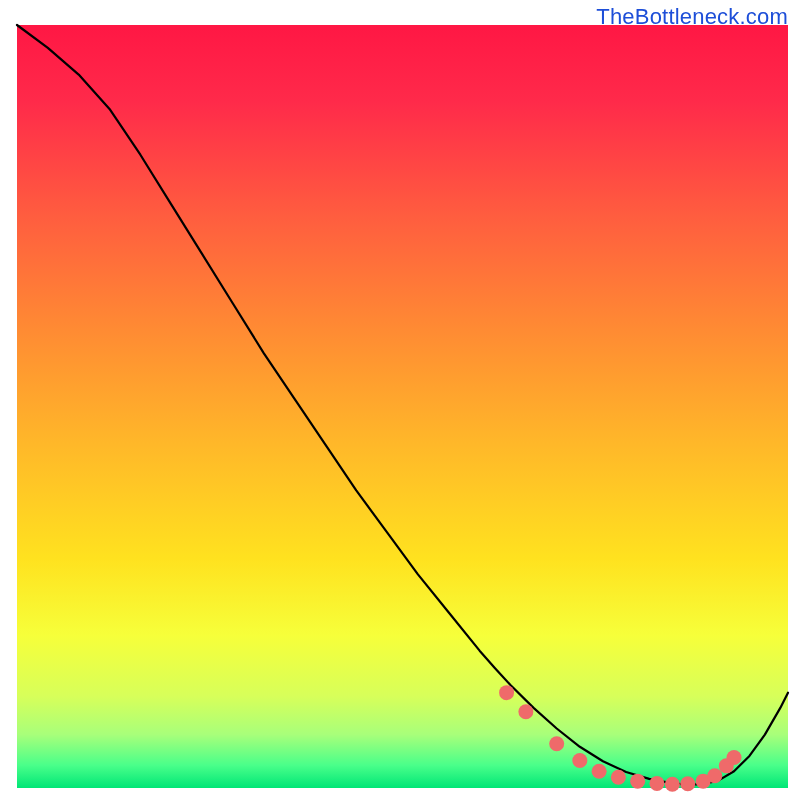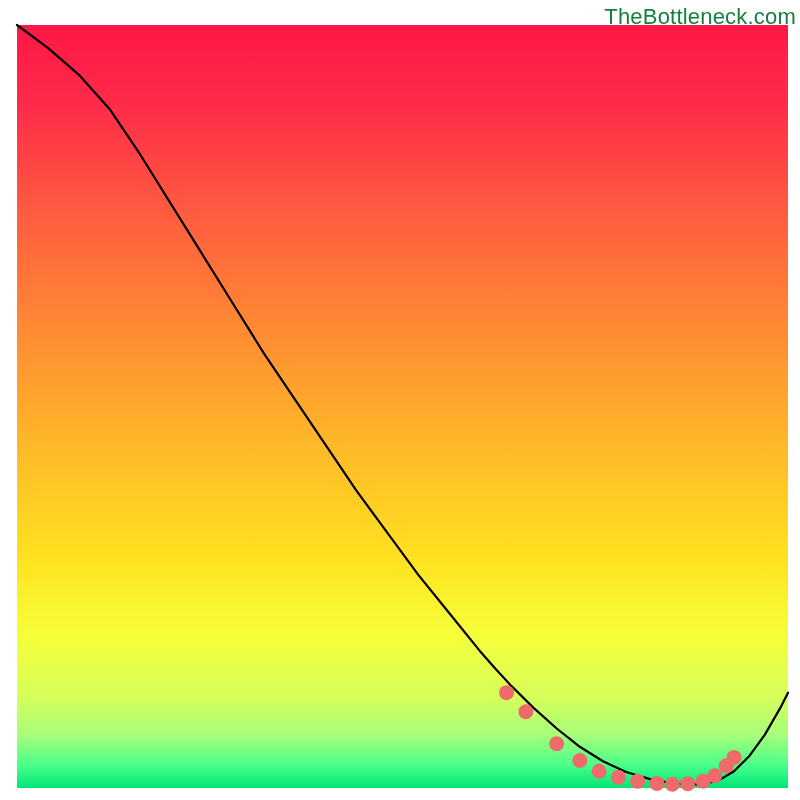--- a/index.html
+++ b/index.html
@@ -11,24 +11,24 @@
     background: #fff;
   }
   .chart-container {
     position: relative;
     width: 800px;
     height: 800px;
   }
   .watermark {
     position: absolute;
     top: 4px;
-    right: 4px;
+    right: 12px;
     font-family: Arial, Helvetica, sans-serif;
     font-size: 22px;
-    color: #15803d;
+    color: #1d4ed8;
     font-weight: 500;
     letter-spacing: 0.2px;
     z-index: 10;
   }
   svg {
     display: block;
   }
 </style>
 </head>
 <body>

